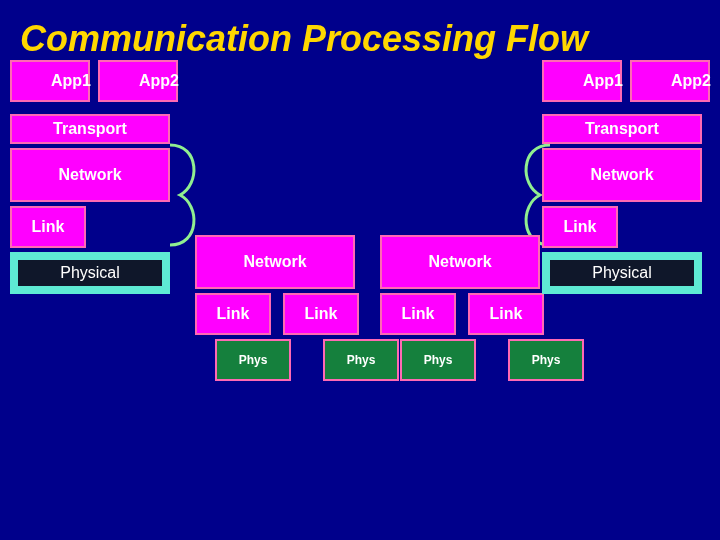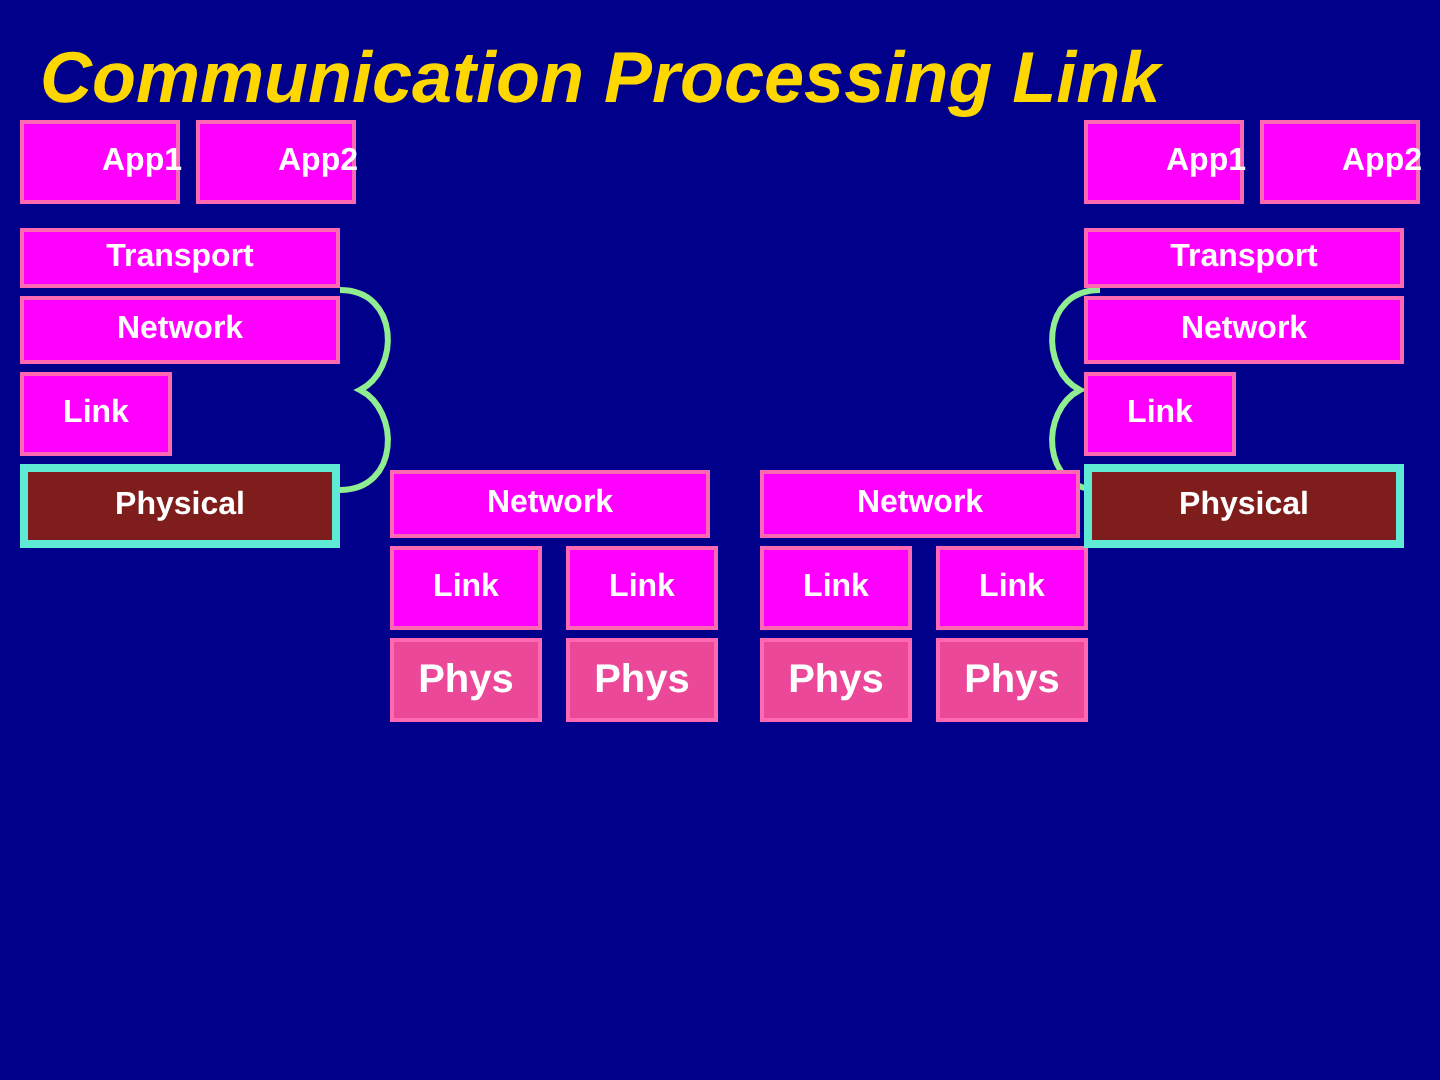--- a/index.html
+++ b/index.html
@@ -50,21 +50,21 @@
       color: white;
       font-weight: bold;
       font-size: 16px;
       display: flex;
       align-items: center;
       justify-content: center;
     }
 
     .network-cell {
       width: 160px;
-      height: 34px;
+      height: 54px;
       background-color: #FF00FF;
       border: 2px solid #FF69B4;
       color: white;
       font-weight: bold;
       font-size: 16px;
       display: flex;
       align-items: center;
       justify-content: center;
     }
 
@@ -77,37 +77,38 @@
       font-weight: bold;
       font-size: 16px;
       display: flex;
       align-items: center;
       justify-content: center;
     }
 
     .phys-cell {
       width: 76px;
       height: 42px;
-      background-color: #ec4899;
-      border: 2px solid #FF69B4;
-      color: white;
-      font-weight: bold;
-      font-size: 20px;
-      display: flex;
-      align-items: center;
-      justify-content: center;
+      background-color: #15803d;
+      border: 2px solid #FF69B4;
+      color: white;
+      font-weight: bold;
+      font-size: 12px;
+      display: flex;
+      align-items: center;
+      justify-content: center;
+      margin-left: 20px;
     }
 
     .physical-cell {
       width: 160px;
       height: 42px;
-      background-color: #7f1d1d;
-      border: 4px solid #5eead4;
-      color: white;
-      font-weight: bold;
+      background-color: #0f172a;
+      border: 8px solid #5eead4;
+      color: white;
+      font-weight: normal;
       font-size: 16px;
       display: flex;
       align-items: center;
       justify-content: center;
     }
 
     
     .layout {
       position: relative;
       width: 720px;
@@ -157,21 +158,21 @@
       width: 720px;
       height: 540px;
       pointer-events: none;
     }
   </style>
 </head>
 <body>
 
 <div class="layout">
 
-  <div class="title">Communication Processing Link</div>
+  <div class="title">Communication Processing Flow</div>
 
   <svg class="svg-overlay">
 
     <path d="M 170,145 C 200,145 200,185 180,195 C 200,205 200,245 170,245" fill="none" stroke="#90EE90" stroke-width="3"></path>
 
     <path d="M 550,145 C 520,145 520,185 540,195 C 520,205 520,245 550,245" fill="none" stroke="#90EE90" stroke-width="3"></path>
   </svg>
 
   <div class="left-host">
     <div class="app-row">

